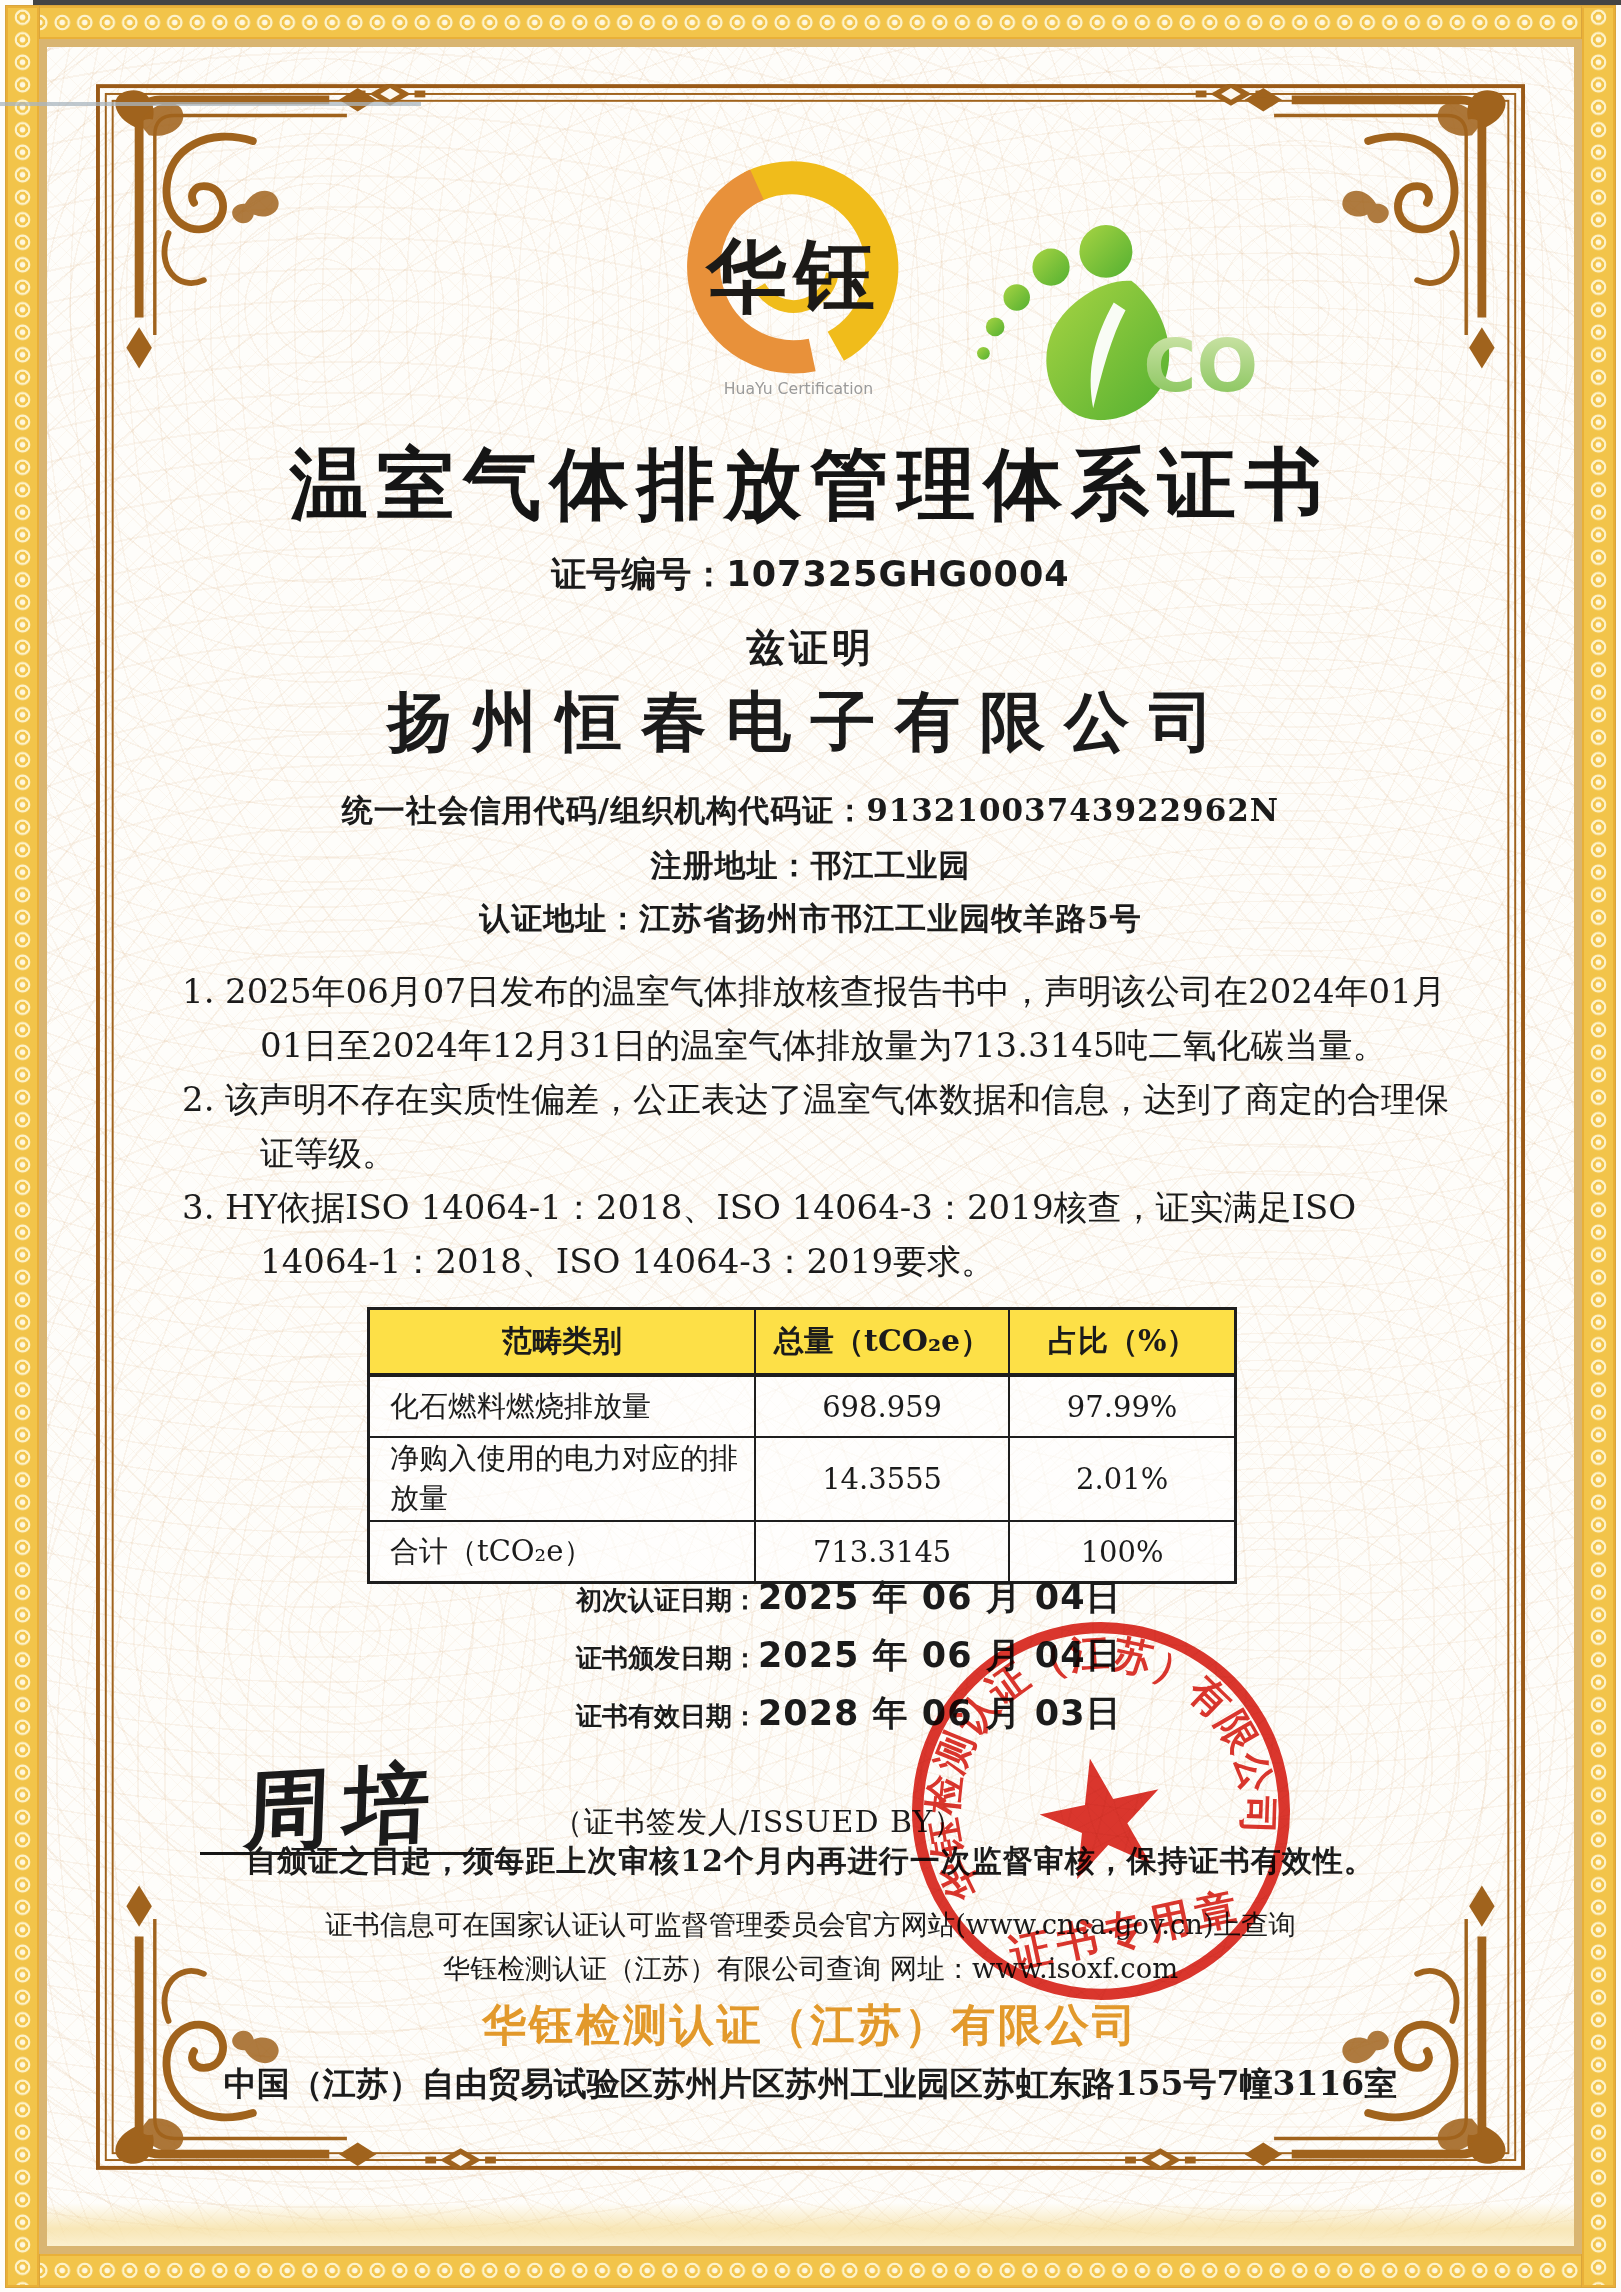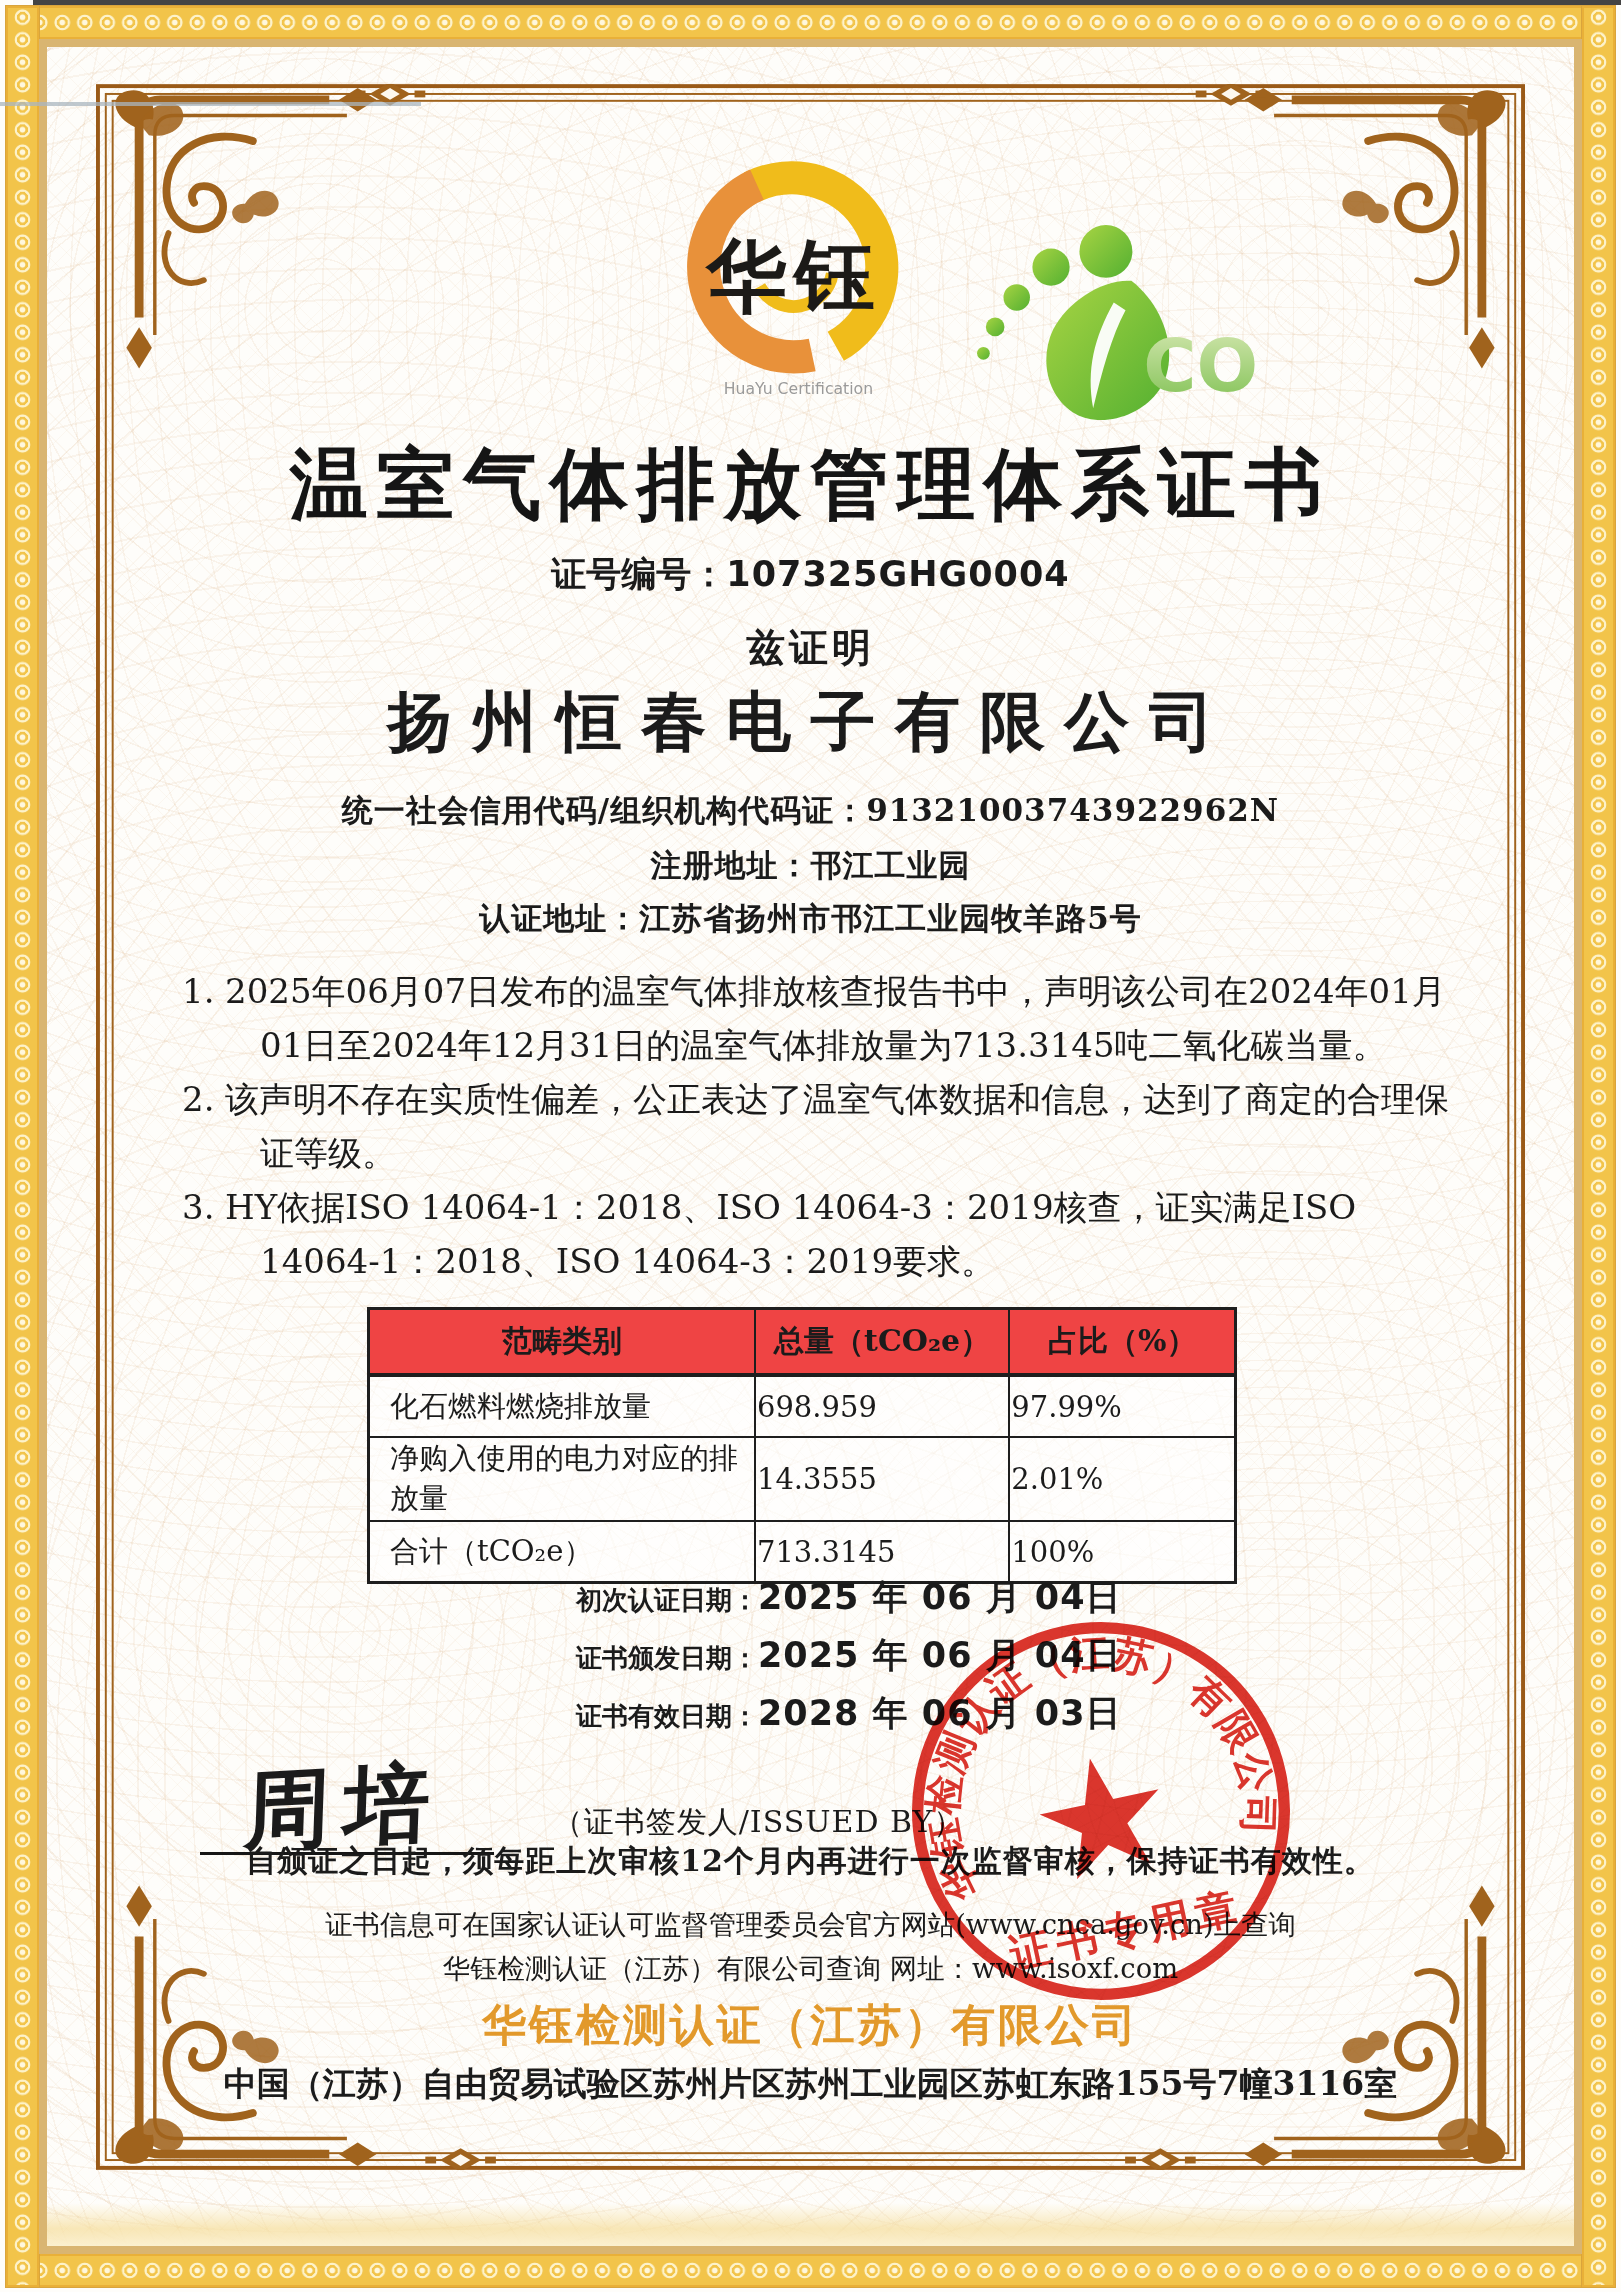--- a/index.html
+++ b/index.html
@@ -66,23 +66,23 @@
   .info-line{font-size:31px;font-weight:600;letter-spacing:1px;}
   .credit{top:790px;}
   .reg{top:845px;}
   .certaddr{top:898px;}
   .statements{position:absolute;left:182px;top:964px;width:1269px;font-size:34px;line-height:54px;}
   .item{padding-left:78px;text-indent:-78px;font-weight:500;}
   .item .no{display:inline-block;width:43px;text-indent:0;}
   
   table.ems{position:absolute;left:367px;top:1307px;width:870px;border-collapse:collapse;
     border:3.9px solid #1e1e1e;font-size:29px;background:rgba(255,255,255,.6);}
-  table.ems th{background:#ef4444;height:61px;font-size:30px;font-weight:700;
+  table.ems th{background:#fde047;height:61px;font-size:30px;font-weight:700;
     border:2.9px solid #1e1e1e;border-bottom:4.9px solid #1e1e1e;}
-  table.ems td{height:57px;border:2.9px solid #1e1e1e;text-align:left;}
+  table.ems td{height:57px;border:2.9px solid #1e1e1e;text-align:center;}
   table.ems td.cat{text-align:left;padding-left:20px;}
   table.ems col.c1{width:388px;} table.ems col.c2{width:255px;} table.ems col.c3{width:227px;}
   
   .dates{position:absolute;left:576px;top:1574px;}
   .date-line{margin-bottom:10.8px;white-space:nowrap;}
   .date-line .dl{font-size:26px;font-weight:600;}
   .date-line .dv{font-size:35px;font-weight:800;font-family:"DejaVu Sans","Liberation Sans",sans-serif;letter-spacing:1px;}
   
   .signer{position:absolute;left:186px;top:1764px;display:flex;align-items:flex-end;}
   .sig-label{font-size:39px;font-weight:600;padding-bottom:9.8px;}

